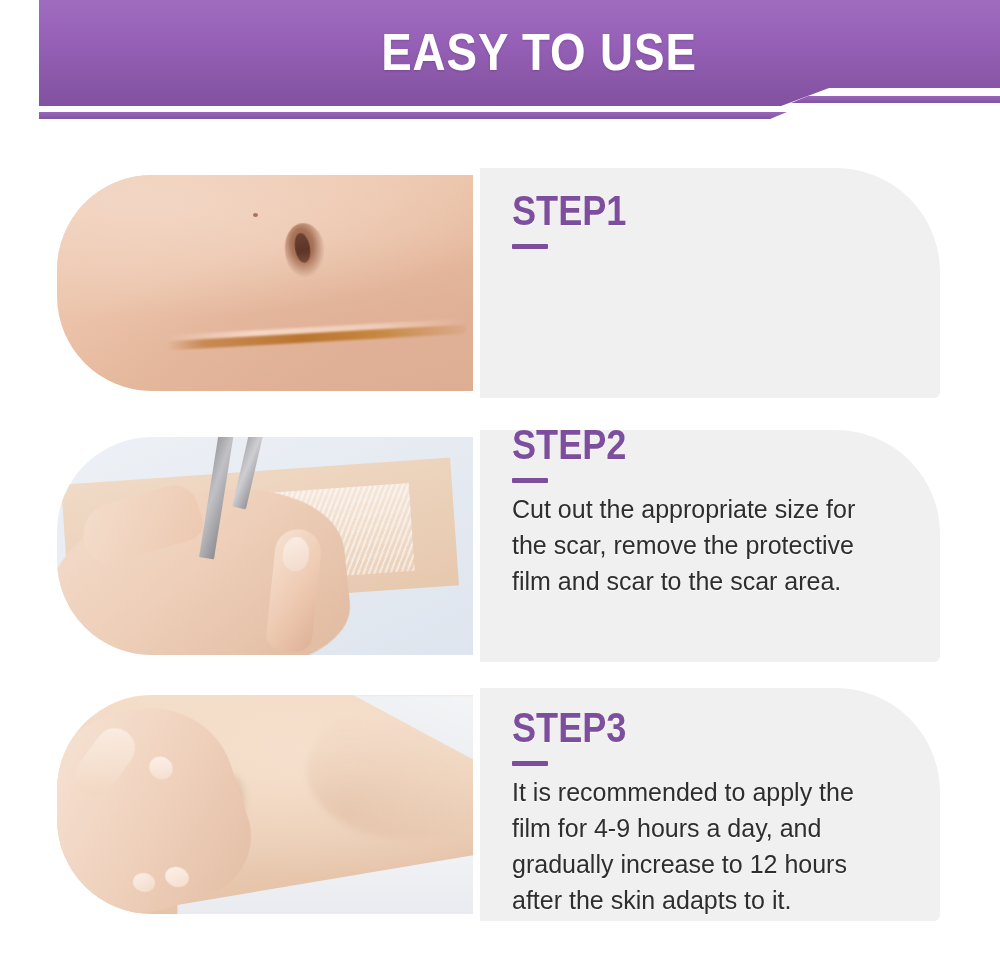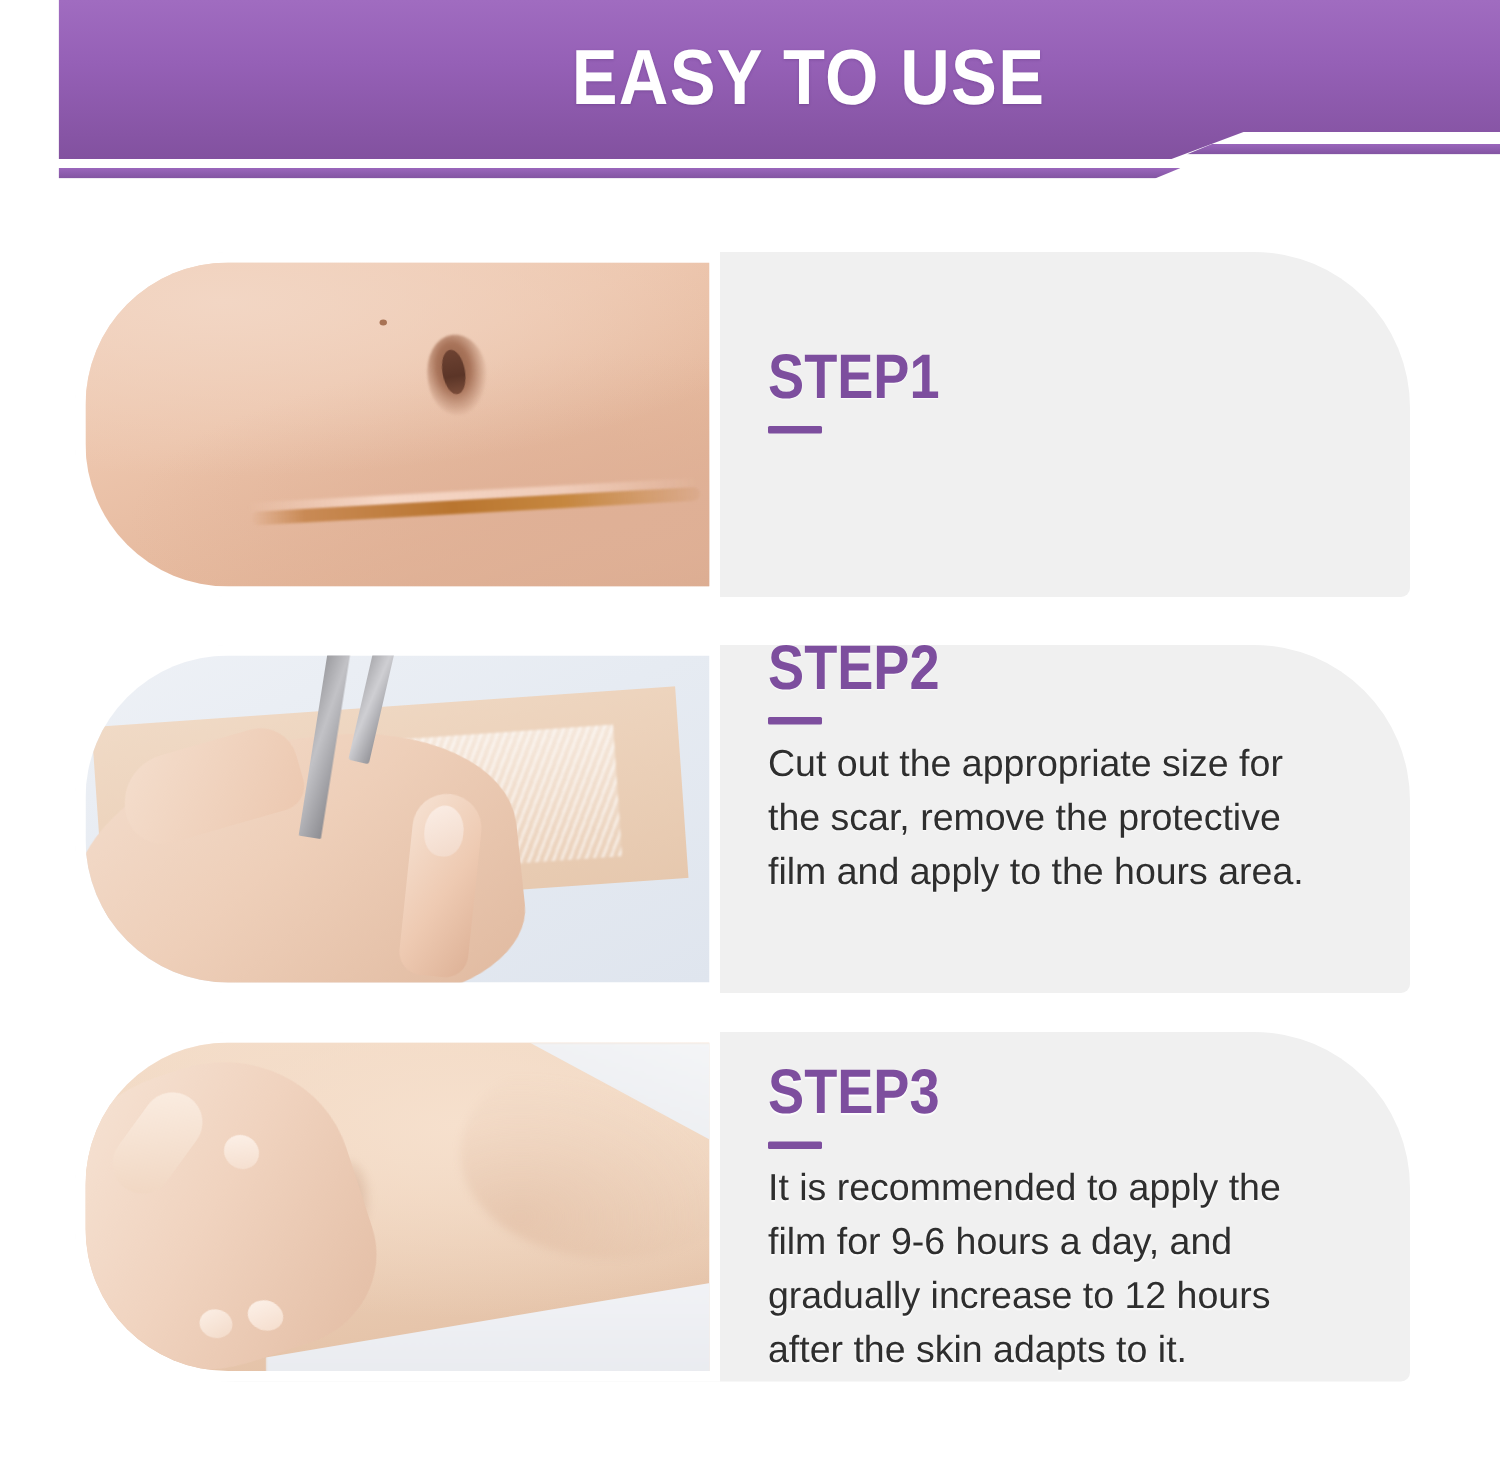--- a/index.html
+++ b/index.html
@@ -387,21 +387,21 @@
     border-radius: 50%;
     background: radial-gradient(ellipse at 20% 80%, rgba(214,170,142,0.35) 0%, rgba(214,170,142,0) 60%);
     filter: blur(3px);
   }
 
   
   .step-text {
     position: absolute;
     left: 512px;
   }
-  .text-1 { top: 188px; margin-top: 40px; }
+  .text-1 { top: 188px; }
   .text-2 { top: 422px; }
   .text-3 { top: 705px; }
 
   .step-heading {
     color: #7d4e9e;
     font-size: 42px;
     line-height: 46px;
     font-weight: bold;
     letter-spacing: 0px;
     font-family: "Liberation Sans Narrow", "Liberation Sans", sans-serif;
@@ -471,21 +471,21 @@
       <div class="finger-2"></div>
       <div class="nail-2"></div>
     </div>
   </div>
 
   <div class="step-text text-2">
     <div class="step-heading">STEP2</div>
     <div class="step-dash"></div>
     <div class="step-body">Cut out the appropriate size for
 the scar, remove the protective
-film and apply to the hours area.</div>
+film and scar to the scar area.</div>
   </div>
 
   <div class="card card-3"></div>
 
   <div class="photo-frame photo-3">
     <div class="photo">
       <div class="skin-3"></div>
       <div class="bg3-top"></div>
       <div class="bg3-bottom"></div>
       <div class="hipline-3"></div>
@@ -496,18 +496,18 @@
       <div class="nail3-a"></div>
       <div class="nail3-b"></div>
       <div class="nail3-c"></div>
     </div>
   </div>
 
   <div class="step-text text-3">
     <div class="step-heading">STEP3</div>
     <div class="step-dash"></div>
     <div class="step-body">It is recommended to apply the
-film for 9-6 hours a day, and
+film for 4-9 hours a day, and
 gradually increase to 12 hours
 after the skin adapts to it.</div>
   </div>
 
 </div>
 
 </body></html>

